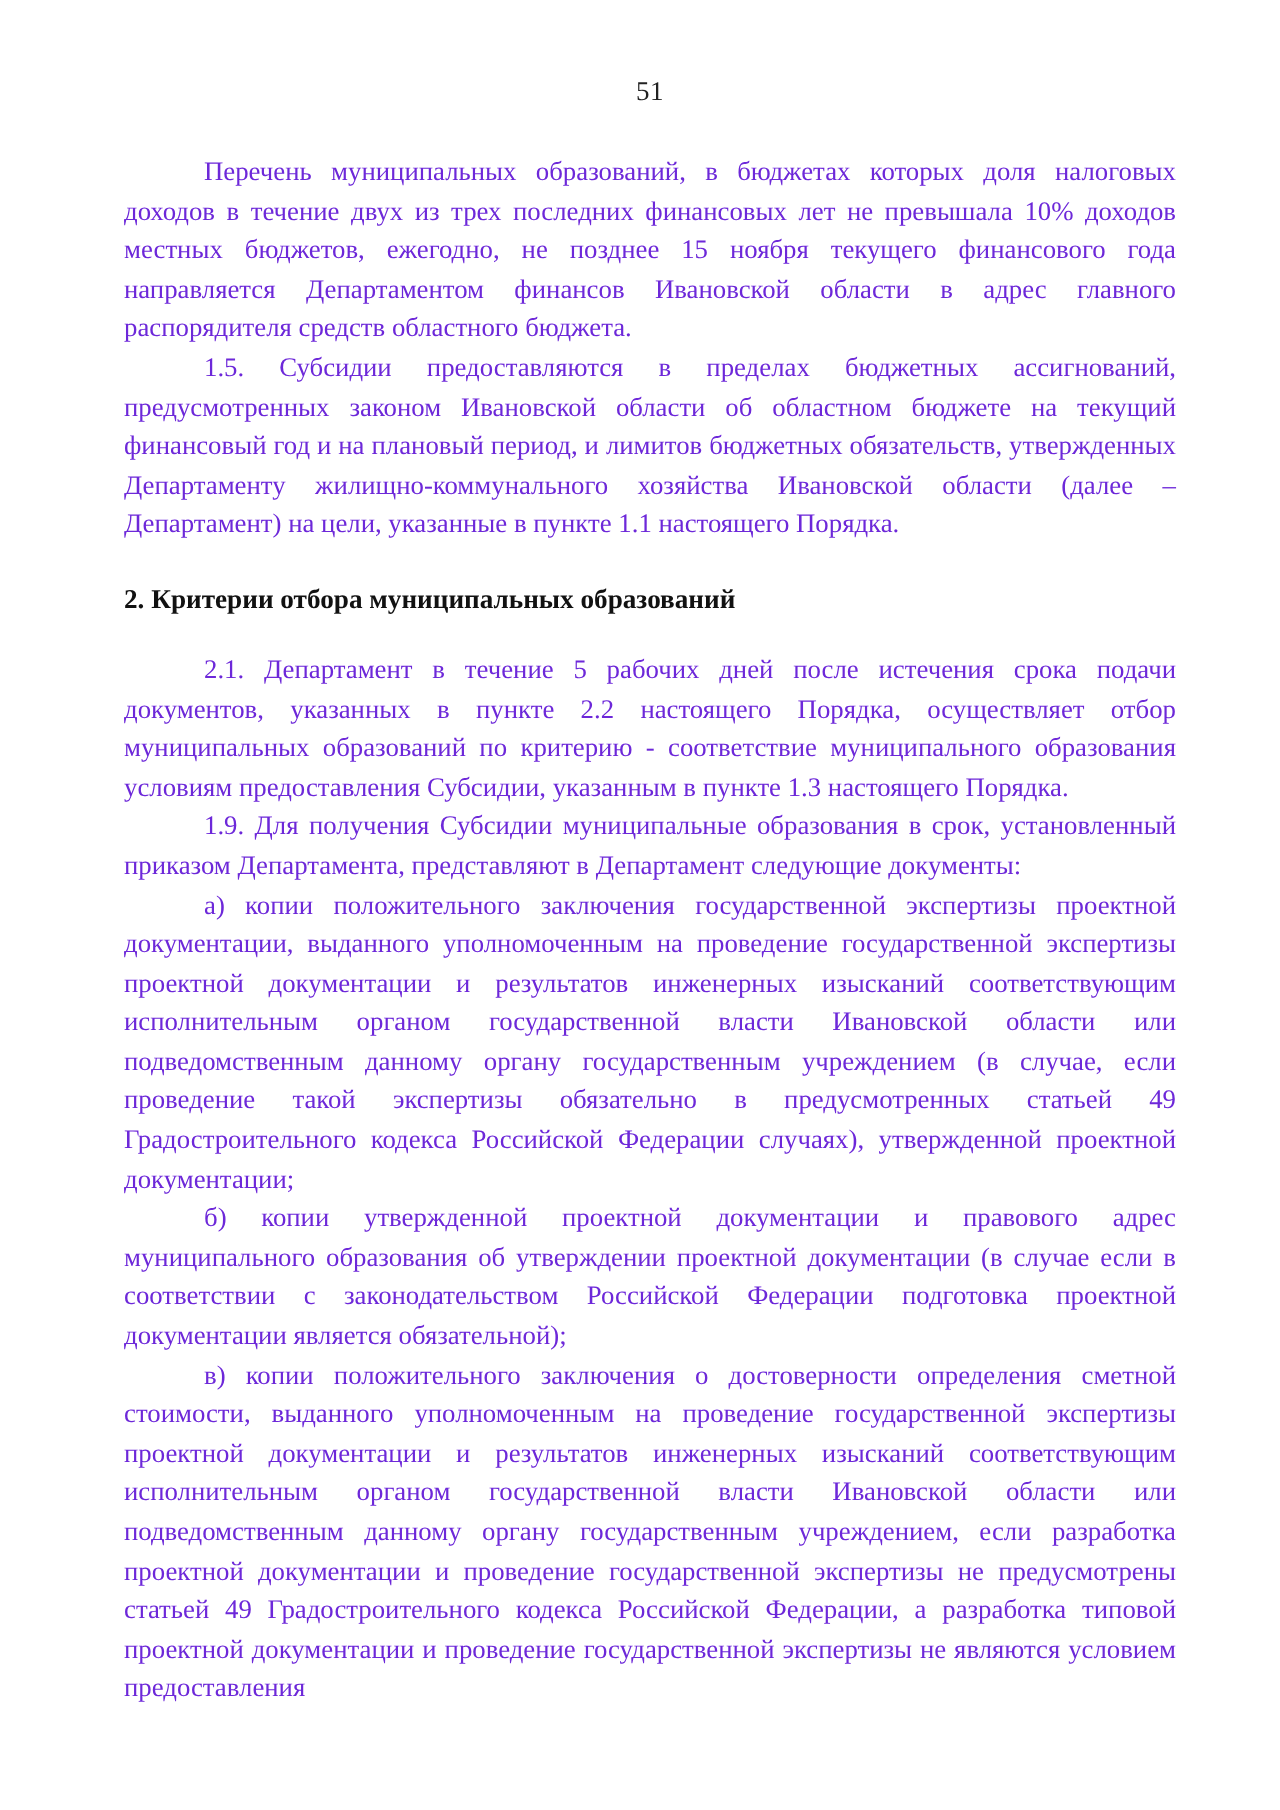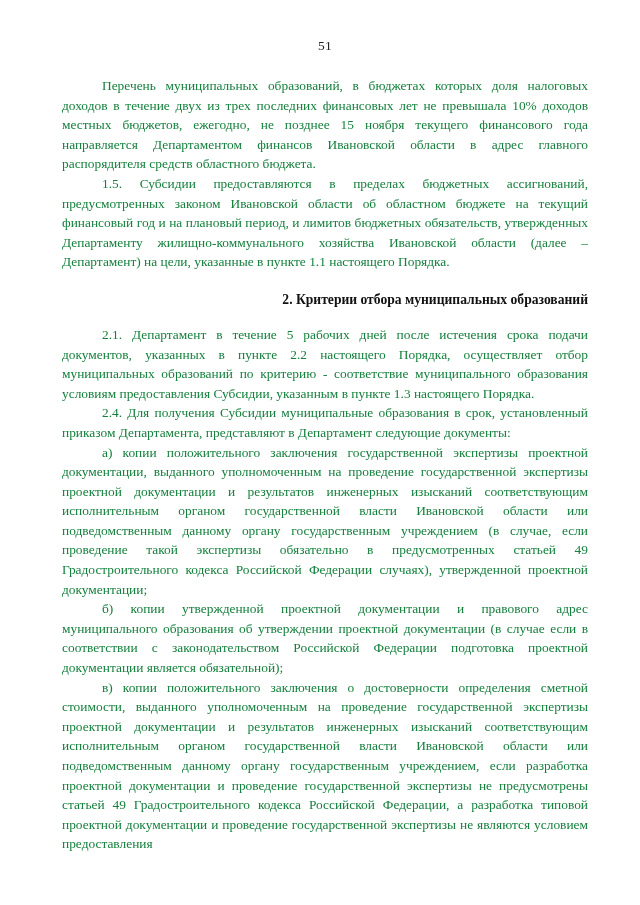--- a/index.html
+++ b/index.html
@@ -29,28 +29,28 @@
     margin: 0 0 22px 0;
     color: #222;
   }
   .body-text p {
     margin: 0;
     font-size: 13.4px;
     line-height: 19.6px;
     text-align: justify;
     text-justify: inter-word;
     text-indent: 40px;
-    color: #15803d;
+    color: #6d28d9;
     hyphens: none;
   }
   .heading {
     margin: 14px 0 16px 0;
     font-size: 13.6px;
     font-weight: bold;
-    text-align: right;
+    text-align: left;
     line-height: 19px;
     color: #111;
   }
   .spacer-before-heading {
     height: 4px;
   }
 </style>
 </head>
 <body>
 
@@ -63,21 +63,21 @@
     <p>Перечень муниципальных образований, в бюджетах которых доля налоговых доходов в течение двух из трех последних финансовых лет не превышала 10% доходов местных бюджетов, ежегодно, не позднее 15 ноября текущего финансового года направляется Департаментом финансов Ивановской области в адрес главного распорядителя средств областного бюджета.</p>
 
     <p>1.5. Субсидии предоставляются в пределах бюджетных ассигнований, предусмотренных законом Ивановской области об областном бюджете на текущий финансовый год и на плановый период, и лимитов бюджетных обязательств, утвержденных Департаменту жилищно-коммунального хозяйства Ивановской области (далее – Департамент) на цели, указанные в пункте 1.1 настоящего Порядка.</p>
 
     <div class="spacer-before-heading"></div>
 
     <div class="heading">2. Критерии отбора муниципальных образований</div>
 
     <p>2.1. Департамент в течение 5 рабочих дней после истечения срока подачи документов, указанных в пункте 2.2 настоящего Порядка, осуществляет отбор муниципальных образований по критерию - соответствие муниципального образования условиям предоставления Субсидии, указанным в пункте 1.3 настоящего Порядка.</p>
 
-    <p>2.4. Для получения Субсидии муниципальные образования в срок, установленный приказом Департамента, представляют в Департамент следующие документы:</p>
+    <p>1.9. Для получения Субсидии муниципальные образования в срок, установленный приказом Департамента, представляют в Департамент следующие документы:</p>
 
     <p>а) копии положительного заключения государственной экспертизы проектной документации, выданного уполномоченным на проведение государственной экспертизы проектной документации и результатов инженерных изысканий соответствующим исполнительным органом государственной власти Ивановской области или подведомственным данному органу государственным учреждением (в случае, если проведение такой экспертизы обязательно в предусмотренных статьей 49 Градостроительного кодекса Российской Федерации случаях), утвержденной проектной документации;</p>
 
     <p>б) копии утвержденной проектной документации и правового адрес муниципального образования об утверждении проектной документации (в случае если в соответствии с законодательством Российской Федерации подготовка проектной документации является обязательной);</p>
 
     <p>в) копии положительного заключения о достоверности определения сметной стоимости, выданного уполномоченным на проведение государственной экспертизы проектной документации и результатов инженерных изысканий соответствующим исполнительным органом государственной власти Ивановской области или подведомственным данному органу государственным учреждением, если разработка проектной документации и проведение государственной экспертизы не предусмотрены статьей 49 Градостроительного кодекса Российской Федерации, а разработка типовой проектной документации и проведение государственной экспертизы не являются условием предоставления</p>
 
   </div>
 </div>
 

